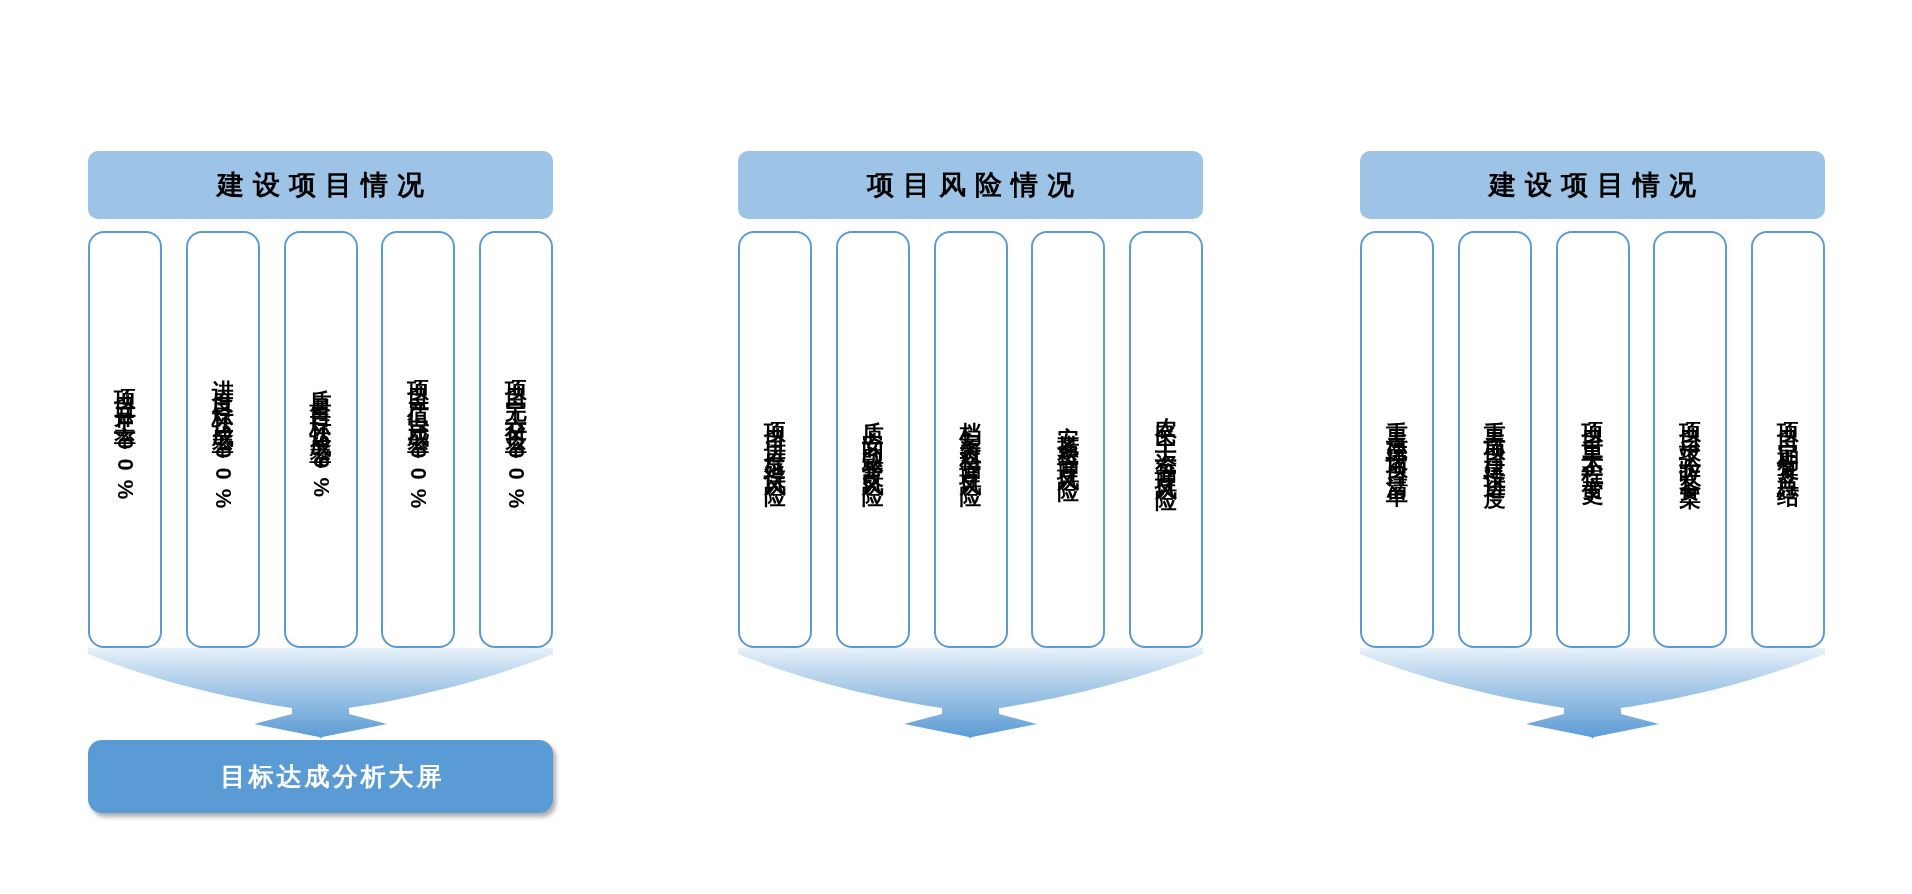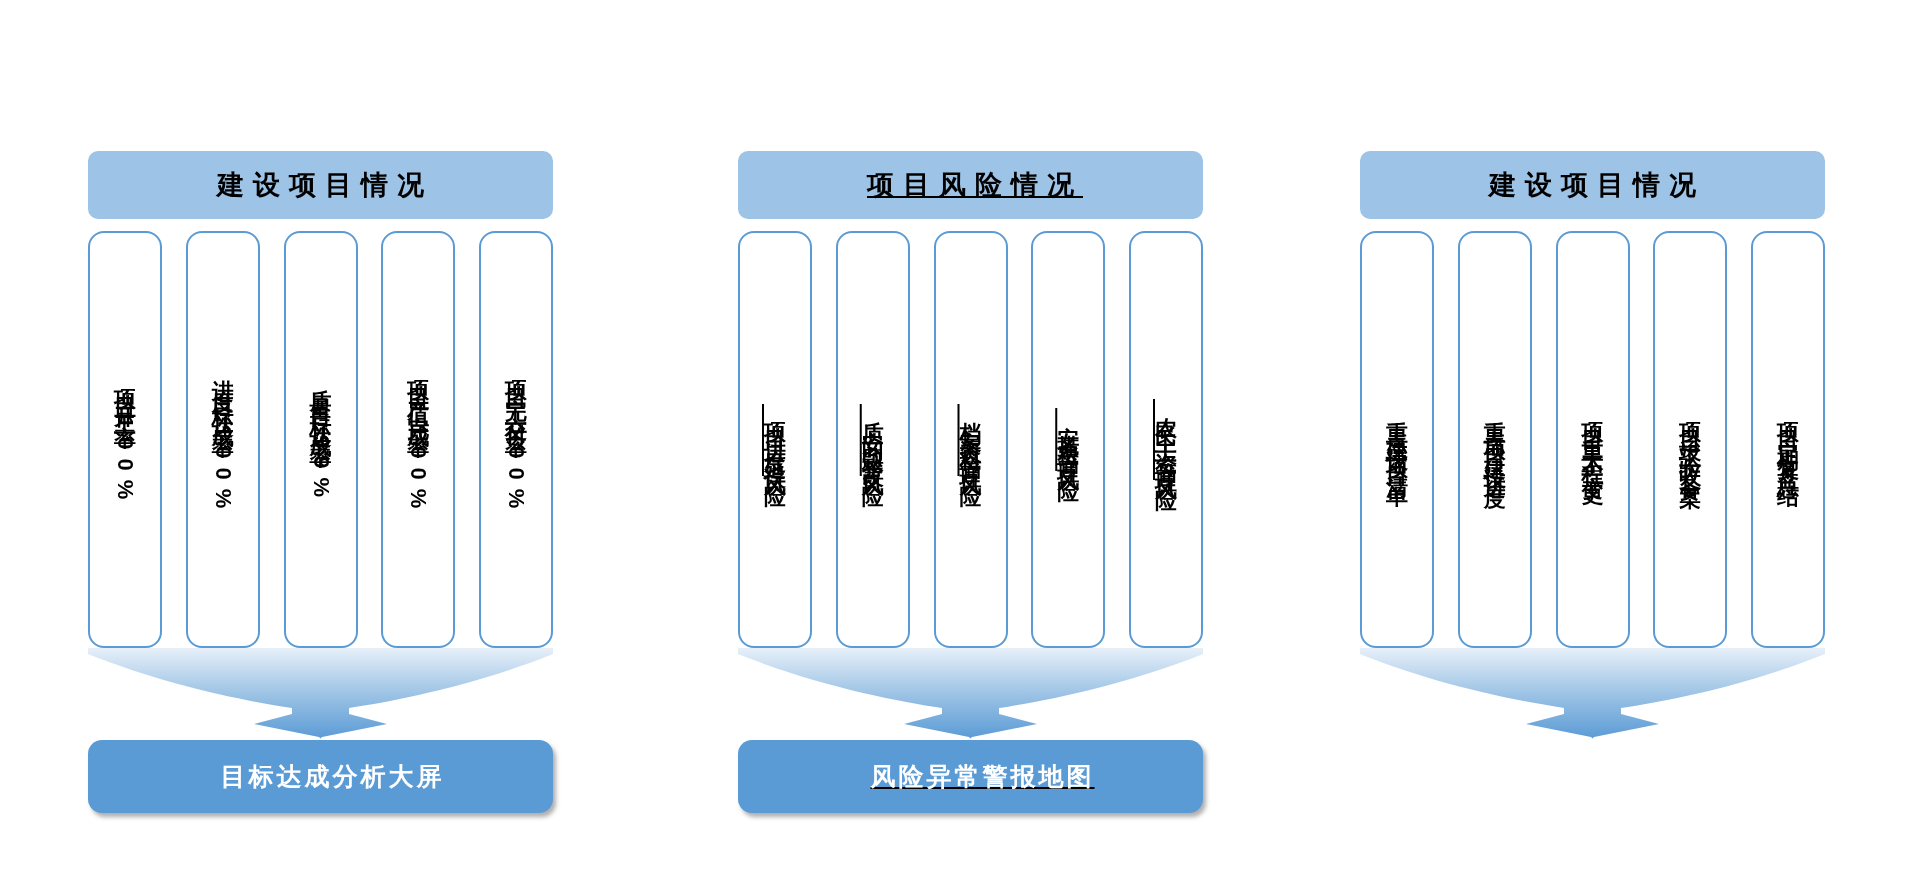--- a/index.html
+++ b/index.html
@@ -2,21 +2,21 @@
 <html lang="zh" style="--header-bg: #9dc3e6; --card-border: #5b9bd5; --bar-bg: #5b9bd5;"><head>
 <meta charset="utf-8">
 <style>
   html,body{margin:0;padding:0;}
   body{
     width:1912px;height:894px;background:#ffffff;position:relative;
     font-family:"Liberation Sans","DejaVu Sans",sans-serif;overflow:hidden;
   }
   .column{position:absolute;top:133px;width:465px;margin-top:18px;}
   .col-1{left:88px;}
-  .col-2{left:738px;text-decoration:underline;}
+  .col-2{left:738px;}
   .col-3{left:1360px;}
 
   .col-header{
     height:68px;border-radius:10px;
     background:var(--header-bg,#9dc3e6);
     display:flex;align-items:center;justify-content:center;
     font-size:27px;font-weight:bold;color:#000;
     letter-spacing:9px;text-indent:9px;
   }
 
@@ -104,23 +104,20 @@
     <div class="card">
         <span class="card-label">安措费管理风险</span>
       </div>
     <div class="card">
         <span class="card-label">农民工工资管理风险</span>
       </div>
   </div>
   <svg class="funnel" viewBox="0 0 465 92" preserveAspectRatio="none" aria-hidden="true">
     <path fill="url(#fgrad)" d="M0,0 L0,6 C80,38 158,53 204,60 L204,66 L166,76 L231,89 L232.5,90.5 L234,89 L299,76 L261,66 L261,60 C307,53 385,38 465,6 L465,0 Z"></path>
   </svg>
-  <div class="footer-bar">
-    <span>风险异常警报地图</span>
-  </div>
 </div>
 
 <div class="column col-3">
   <div class="col-header">
     <span>建设项目情况</span>
   </div>
   <div class="cards">
     <div class="card">
         <span class="card-label">重点建设项目清单</span>
       </div>

